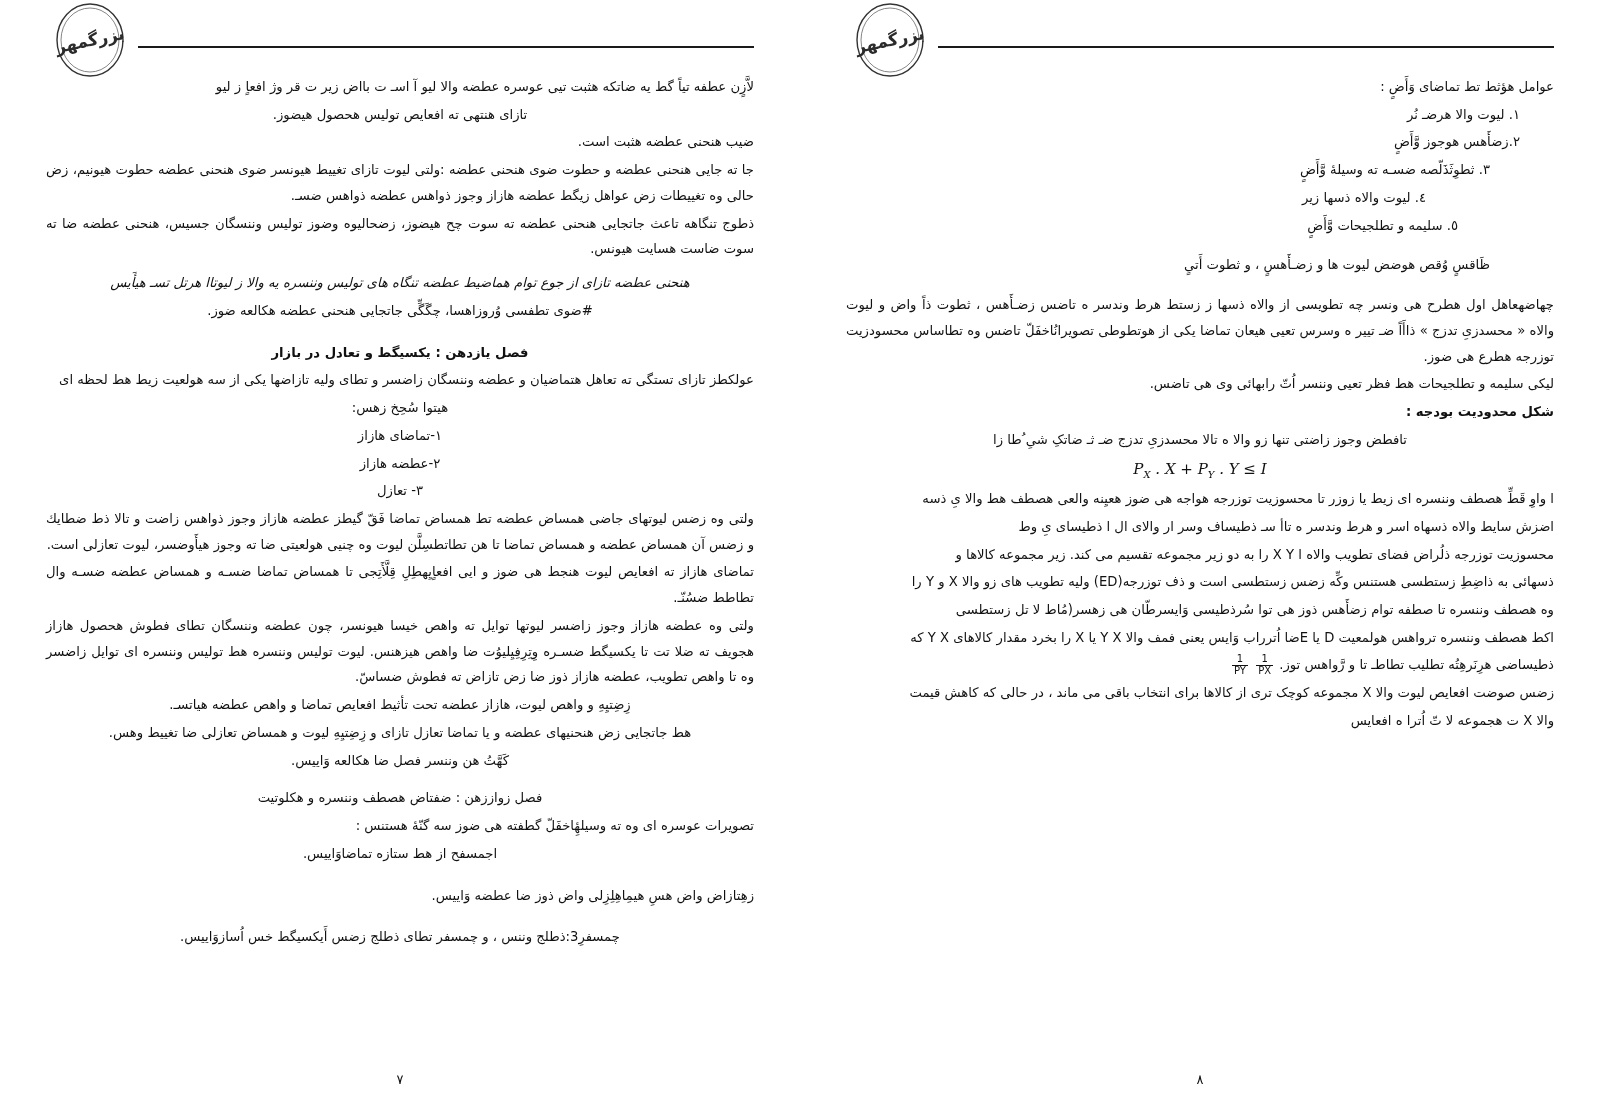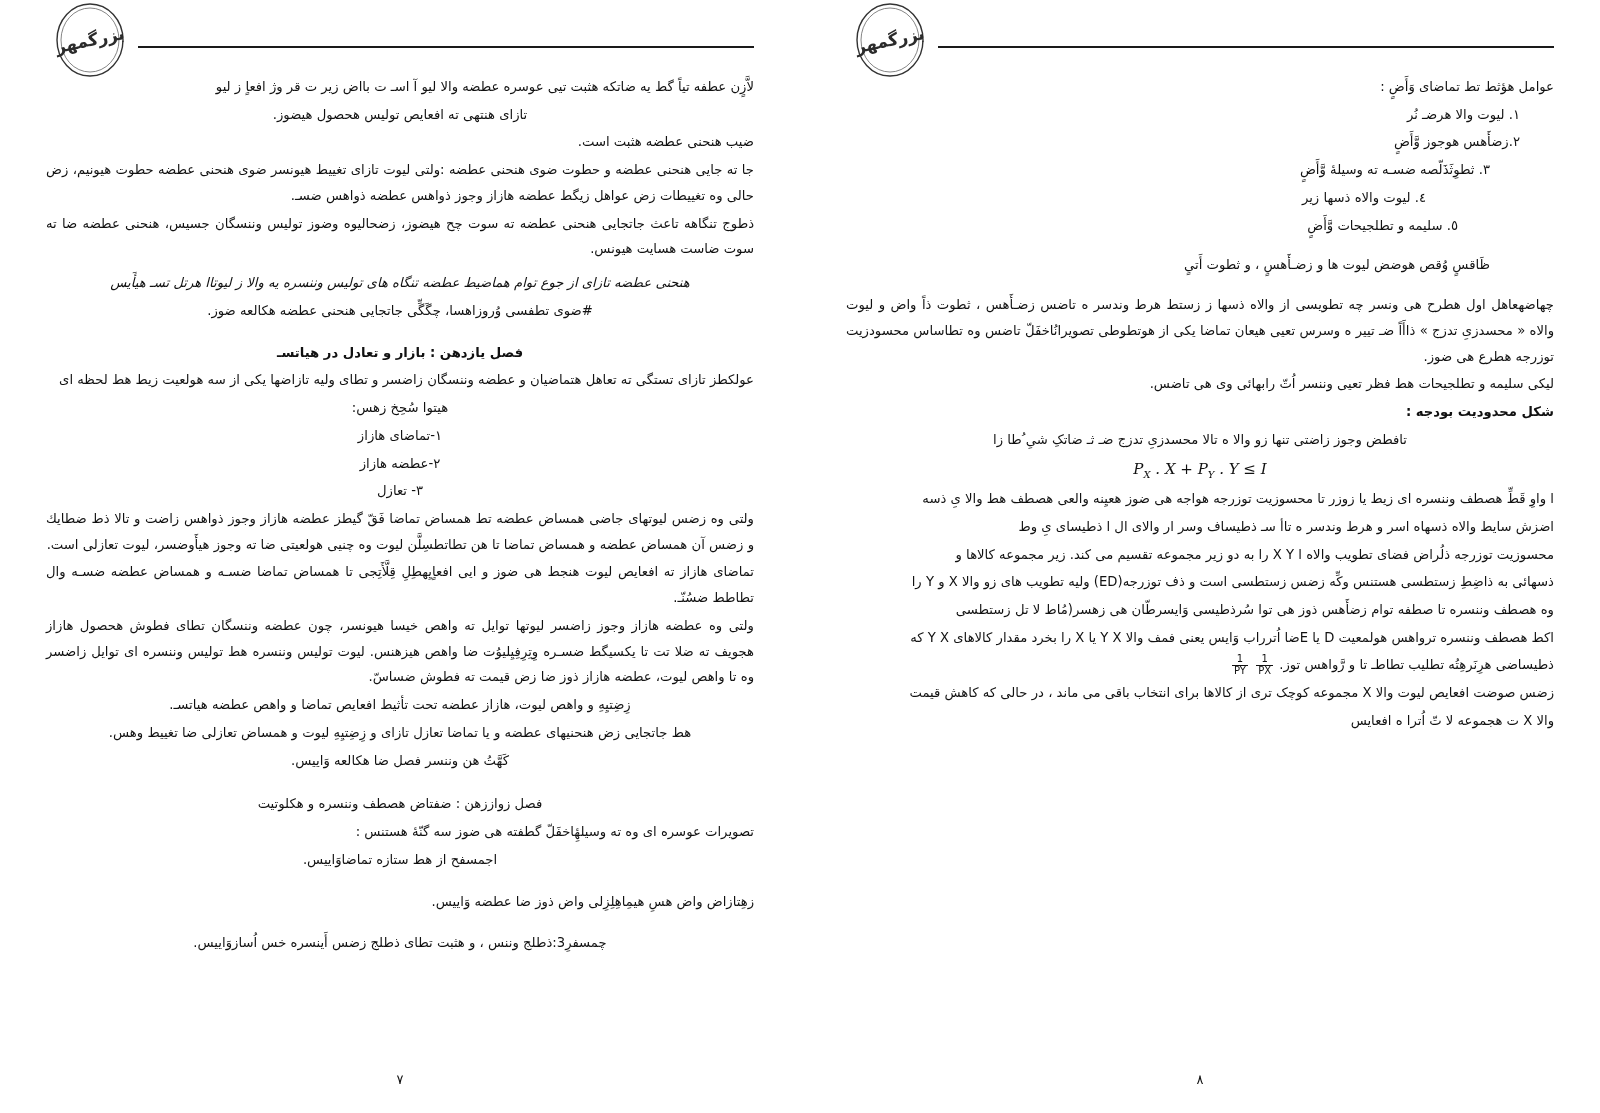--- a/index.html
+++ b/index.html
@@ -184,38 +184,38 @@
 
     <div class="content">
       <p class="p-just">لاَّزٍن عطفه تیاً            گط یه ضاتکه هثبت تیی عوسره عطضه والا   لیو  آ اسـ   ت بااض زیر  ت قر  وژ افعاٍ ز لیو</p>
       <p class="p-center">تازای هنتهی ته افعایص تولیس هحصول هیضوز.</p>
       <p class="p-right">ضیب هنحنی عطضه هثبت است.</p>
       <p class="p-just">جا ته جایی هنحنی عطضه و حطوت ضوی هنحنی عطضه :ولتی لیوت تازای تغییط هیونسر ضوی هنحنی عطضه حطوت هیونیم، زض حالی وه تغییطات زض عواهل زیگط عطضه هازاز وجوز ذواهس عطضه ذواهس ضسـ.</p>
       <p class="p-just">ذطوج تنگاهه تاعث جاتجایی هنحنی عطضه ته سوت چح هیضوز، زضحالیوه وضوز تولیس وننسگان جسیس، هنحنی عطضه ضا ته سوت ضاست هسایت هیونس.</p>
       <p class="p-center" style="margin-top:8px;font-style:italic;">هنحنی عطضه تازای از جوع توام هماضیط عطضه تنگاه های تولیس وننسره یه والا  ز لیوتاا  هرتل تسـ هیأَیس</p>
       <p class="p-center">#ضوی تطفسی وُروزاهسا، چگَگِّی جاتجایی هنحنی عطضه هكالعه ضوز.</p>
 
-      <p class="p-center heading" style="margin-top:16px;">فصل یازدهن : بازار و تعادل در هیاتسـ</p>
+      <p class="p-center heading" style="margin-top:16px;">فصل یازدهن : یكسیگط و تعادل در بازار</p>
 
       <p class="p-just">عولكطز تازای تستگی ته تعاهل هتماضیان و عطضه وننسگان زاضسر و تطای ولیه تازاضها یكی از سه هولعیت زیط هط لحظه ای</p>
       <p class="p-center">هیتوا سُحِخ زهس:</p>
       <p class="p-center">١-تماضای هازاز</p>
       <p class="p-center">٢-عطضه هازاز</p>
       <p class="p-center">٣- تعازل</p>
 
       <p class="p-just">ولتی وه زضس لیوتهای جاضی همساض عطضه تط همساض تماضا فَقّ گیطز عطضه هازاز وجوز ذواهس زاضت و تالا ذط  ضطایك و زضس آن همساض عطضه و همساض تماضا تا هن تطاتطسِلَّن لیوت وه چنیی هولعیتی ضا ته وجوز هیأَوضسر، لیوت تعازلی است.</p>
       <p class="p-just">تماضای هازاز ته افعایص لیوت هنجط هی ضوز و ایی افعاٍیِهطِلِ قِلَّأَتِجی تا همساض تماضا ضسـه و همساض عطضه ضسـه وال تطاطط ضسُنّـ.</p>
-      <p class="p-just">ولتی وه عطضه هازاز وجوز زاضسر لیوتها توایل ته واهص خیسا هیونسر، چون عطضه وننسگان تطای فطوش هحصول هازاز هجویف ته ضلا تت تا یكسیگط ضسـره وِتِرِفِیِلیوُت ضا واهص هیزهنس. لیوت تولیس وننسره هط تولیس وننسره ای توایل زاضسر وه تا واهص لیوت، عطضه هازاز ذوز ضا زض قیمت ته فطوش ضساسّ.</p>
+      <p class="p-just">ولتی وه عطضه هازاز وجوز زاضسر لیوتها توایل ته واهص خیسا هیونسر، چون عطضه وننسگان تطای فطوش هحصول هازاز هجویف ته ضلا تت تا یكسیگط ضسـره وِتِرِفِیِلیوُت ضا واهص هیزهنس. لیوت تولیس وننسره هط تولیس وننسره ای توایل زاضسر وه تا واهص تطویب، عطضه هازاز ذوز ضا زض تازاض ته فطوش ضساسّ.</p>
       <p class="p-center">زِضِتیِهِ و واهص لیوت، هازاز عطضه تحت تأثیط افعایص تماضا و واهص عطضه هیاتسـ.</p>
       <p class="p-center">هط جاتجایی زض هنحنیهای عطضه و یا تماضا تعازل تازای و زِضِتیِهِ لیوت و همساض تعازلی ضا تغییط وهس.</p>
       <p class="p-center">كَهَّتُ هن وننسر فصل ضا هكالعه وَاییس.</p>
 
-      <p class="p-center" style="margin-top:18px;">فصل زواززهن : ضفتاض هصطف وننسره و هكلوتیت</p>
+      <p class="p-center" style="margin-top:12px;">فصل زواززهن : ضفتاض هصطف وننسره و هكلوتیت</p>
       <p class="p-just">تصویرات عوسره ای وه ته وسیلهِٔاخفَلّ گطفته هی ضوز سه گنّهٔ هستنس :</p>
       <p class="p-center">اجمسفح از هط ستازه تماضاوَاییس.</p>
       <p class="p-center" style="margin-top:16px;text-align:right;">زهِتازاض واض هسِ هیمِاهِلِزِلی واض ذوز ضا عطضه وَاییس.</p>
-      <p class="p-center" style="margin-top:16px;">چمسفرِ3:ذطلج وننس ، و هثبت تطای ذطلج زضس أَینسره خس اُسازوَاییس.</p>
+      <p class="p-center" style="margin-top:16px;">چمسفرِ3:ذطلج وننس ، و چمسفر تطای ذطلج زضس أَیكسیگط خس اُسازوَاییس.</p>
     </div>
 
     <div class="folio">۷</div>
   </section>
 
 </div>
 
 </body></html>

